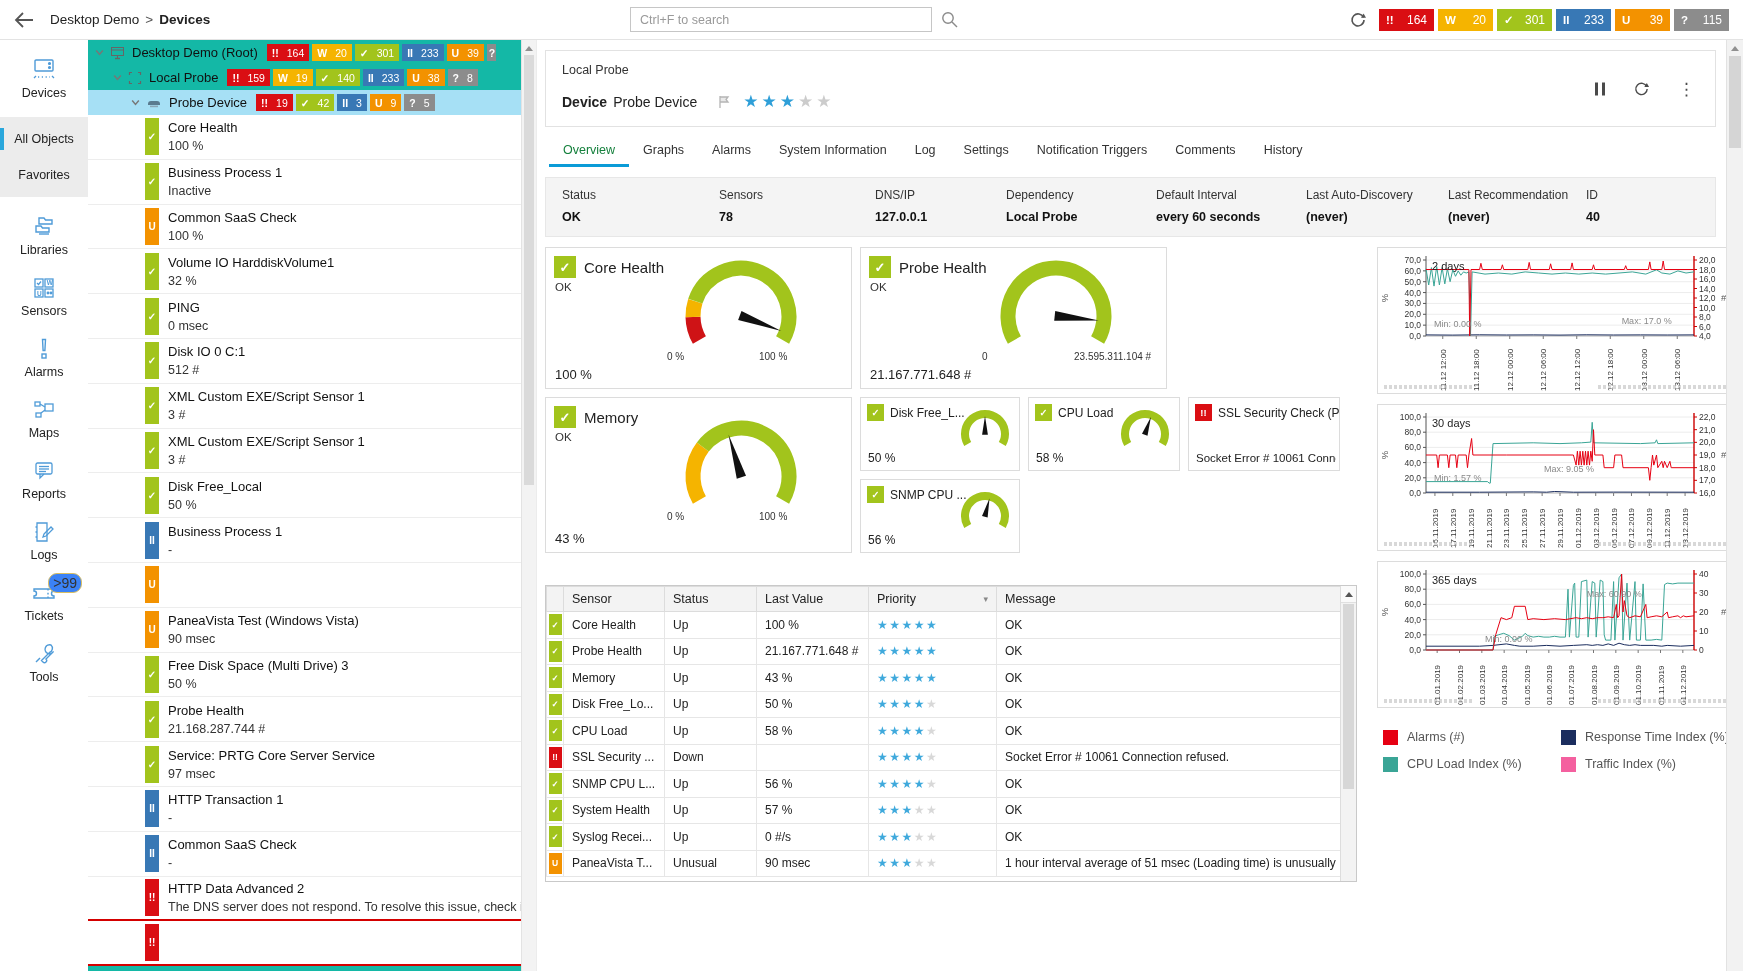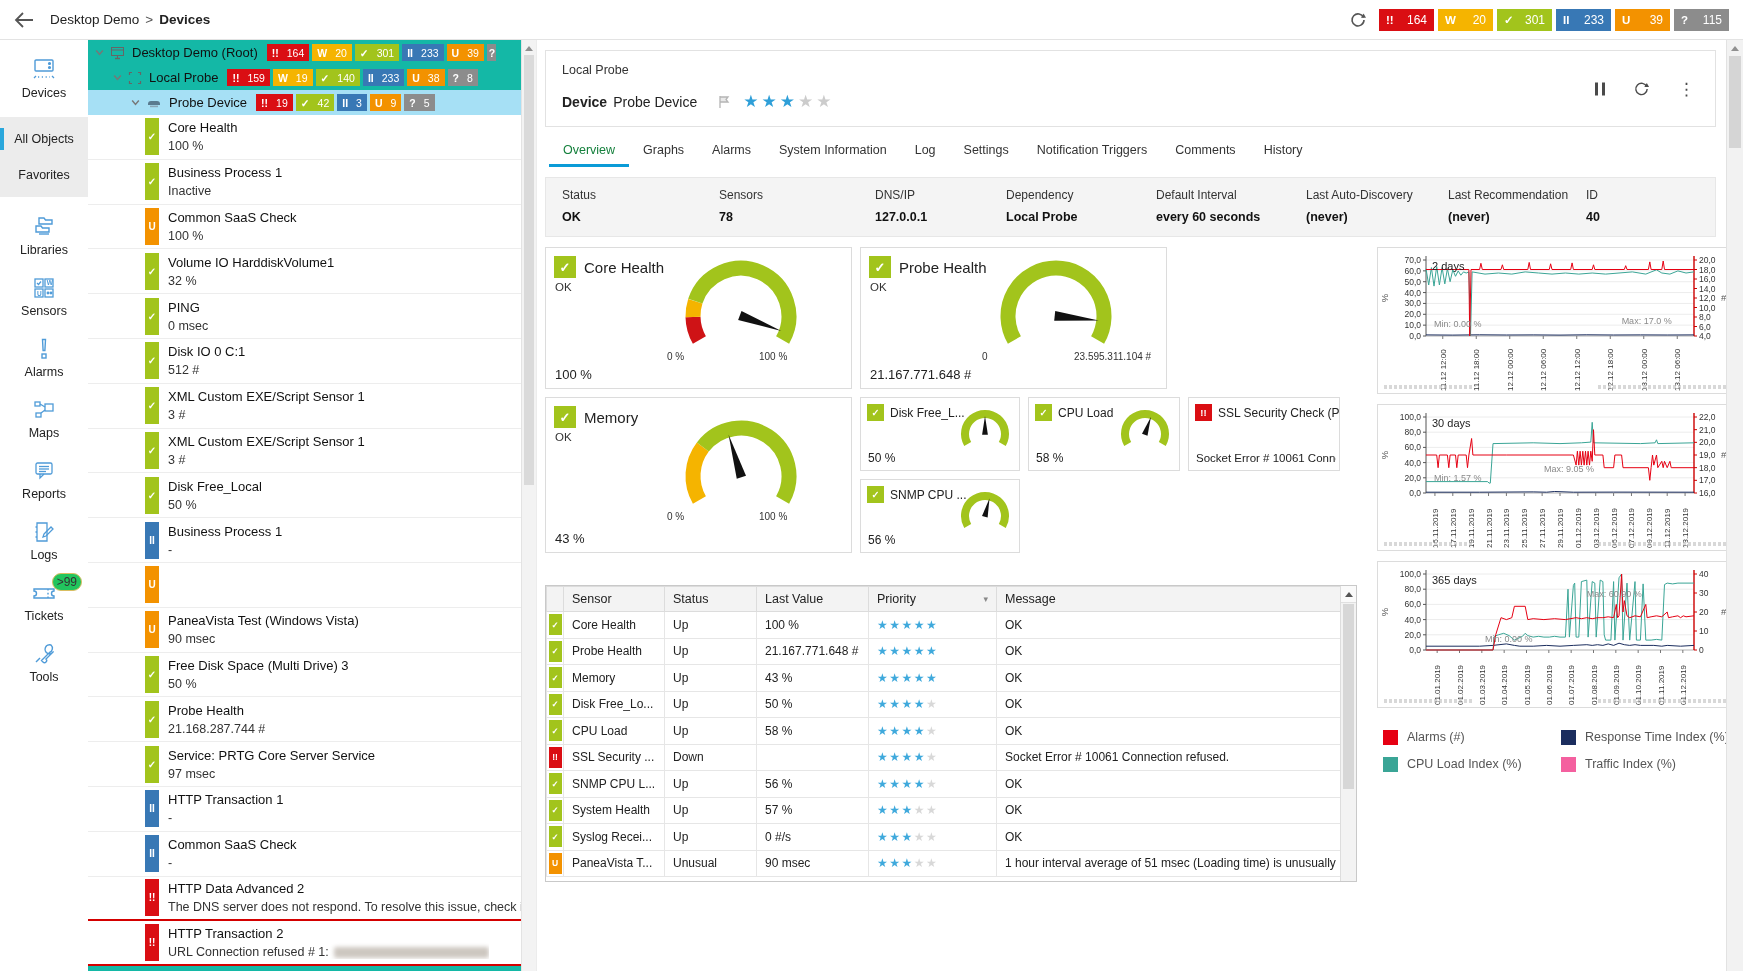--- a/index.html
+++ b/index.html
@@ -18,21 +18,21 @@
   .badge{height:22px;min-width:55px;display:flex;align-items:center;justify-content:space-between;padding:0 7px;color:#fff;font-size:12px;cursor:pointer}
   .badge .ic{font-weight:bold;font-size:11.5px}
   
   .shell{display:flex;height:931px}
   
   .sidebar{width:88px;background:#fff;display:flex;flex-direction:column;align-items:stretch;padding-top:8px;flex:none}
   .sb-item{display:flex;flex-direction:column;align-items:center;gap:3px;padding:9px 0;font-size:12.5px;color:#222;cursor:pointer;position:relative}
   .sb-sub{background:#ececec;margin:8px 0;padding:4px 0}
   .sb-subitem{text-align:center;font-size:12.5px;color:#222;padding:11px 0;cursor:pointer;position:relative}
   .sb-subitem.active::before{content:"";position:absolute;left:0;top:7px;bottom:7px;width:4px;background:#2aa7dc}
-  .sb-badge{position:absolute;right:6px;top:2px;background:#22c55e;border:1px solid #d9be62;border-radius:9px;font-size:12px;padding:1px 4px;color:#333}
+  .sb-badge{position:absolute;right:6px;top:2px;background:#3b82f6;border:1px solid #d9be62;border-radius:9px;font-size:14px;padding:1px 4px;color:#333}
   
   .tree{width:449px;flex:none;position:relative;background:#14b8a6;overflow:hidden;border-right:1px solid #ececec}
   .tree-inner{width:434px;overflow:hidden}
   .tg-row{height:25px;display:flex;align-items:center;font-size:13px;color:#111;white-space:nowrap;overflow:hidden;cursor:pointer}
   .tg-row.selected{background:#a6e0f5}
   .tg-badges{display:flex;gap:3px;margin-left:9px}
   .mini{height:17px;display:flex;align-items:center;gap:8px;padding:0 5px;color:#fff;font-size:10.5px}
   .mini .mic{font-weight:bold}
   .mini.clip{width:9px;overflow:hidden;padding:0 2px}
   .tg-name{margin-left:5px}
@@ -121,20 +121,29 @@
 
 <header class="topbar">
   <span class="back">
     <svg width="20" height="16" viewBox="0 0 20 16">
         <path d="M9 1 L2 8 L9 15 M2 8 H19" stroke="#555" stroke-width="1.8" fill="none"></path>
       </svg>
   </span>
   <div class="crumb">
     <span>Desktop Demo</span><span class="sep">&gt;</span><b>Devices</b>
   </div>
+  <div class="searchwrap">
+    <input placeholder="Ctrl+F to search" style="">
+    <span class="search-ic">
+      <svg width="17" height="17" viewBox="0 0 17 17">
+          <circle cx="7" cy="7" r="5.2" stroke="#8a8a8a" stroke-width="1.4" fill="none"></circle>
+          <line x1="11" y1="11" x2="16" y2="16" stroke="#8a8a8a" stroke-width="1.4"></line>
+        </svg>
+    </span>
+  </div>
   <div class="topright">
     <span>
       <svg width="18" height="18" viewBox="0 0 18 18">
           <path d="M14.5 6.5 A6 6 0 1 0 15 9" stroke="#555" stroke-width="1.6" fill="none"></path>
           <polygon points="12,6.8 17,6.8 14.6,2.6" fill="#555"></polygon>
         </svg>
     </span>
     <div class="badges" id="topBadges">
         <div class="badge" style="background: rgb(218, 14, 19);">
           <span class="ic">!!</span>
@@ -514,24 +523,20 @@
           </div>
           <div class="sensor-row down">
             <span class="sic" style="background: rgb(218, 14, 19);">!!</span>
             <span class="stxt">
               <span class="sname">HTTP Data Advanced 2</span>
               <span class="sval">The DNS server does not respond. To resolve this issue, check if the ...</span>
             </span>
           </div>
           <div class="sensor-row down">
             <span class="sic" style="background: rgb(218, 14, 19);">!!</span>
-            <span class="stxt">
-              <span class="sname">HTTP Transaction 2</span>
-              <span class="sval">URL Connection refused # 1:<span class="redact"></span></span>
-            </span>
           </div>
         </div>
     </div>
     <div class="vscroll">
       <div class="uparr"></div>
       <div class="thumb" style="height:430px"></div>
     </div>
   </section>
 
   <main class="main">

